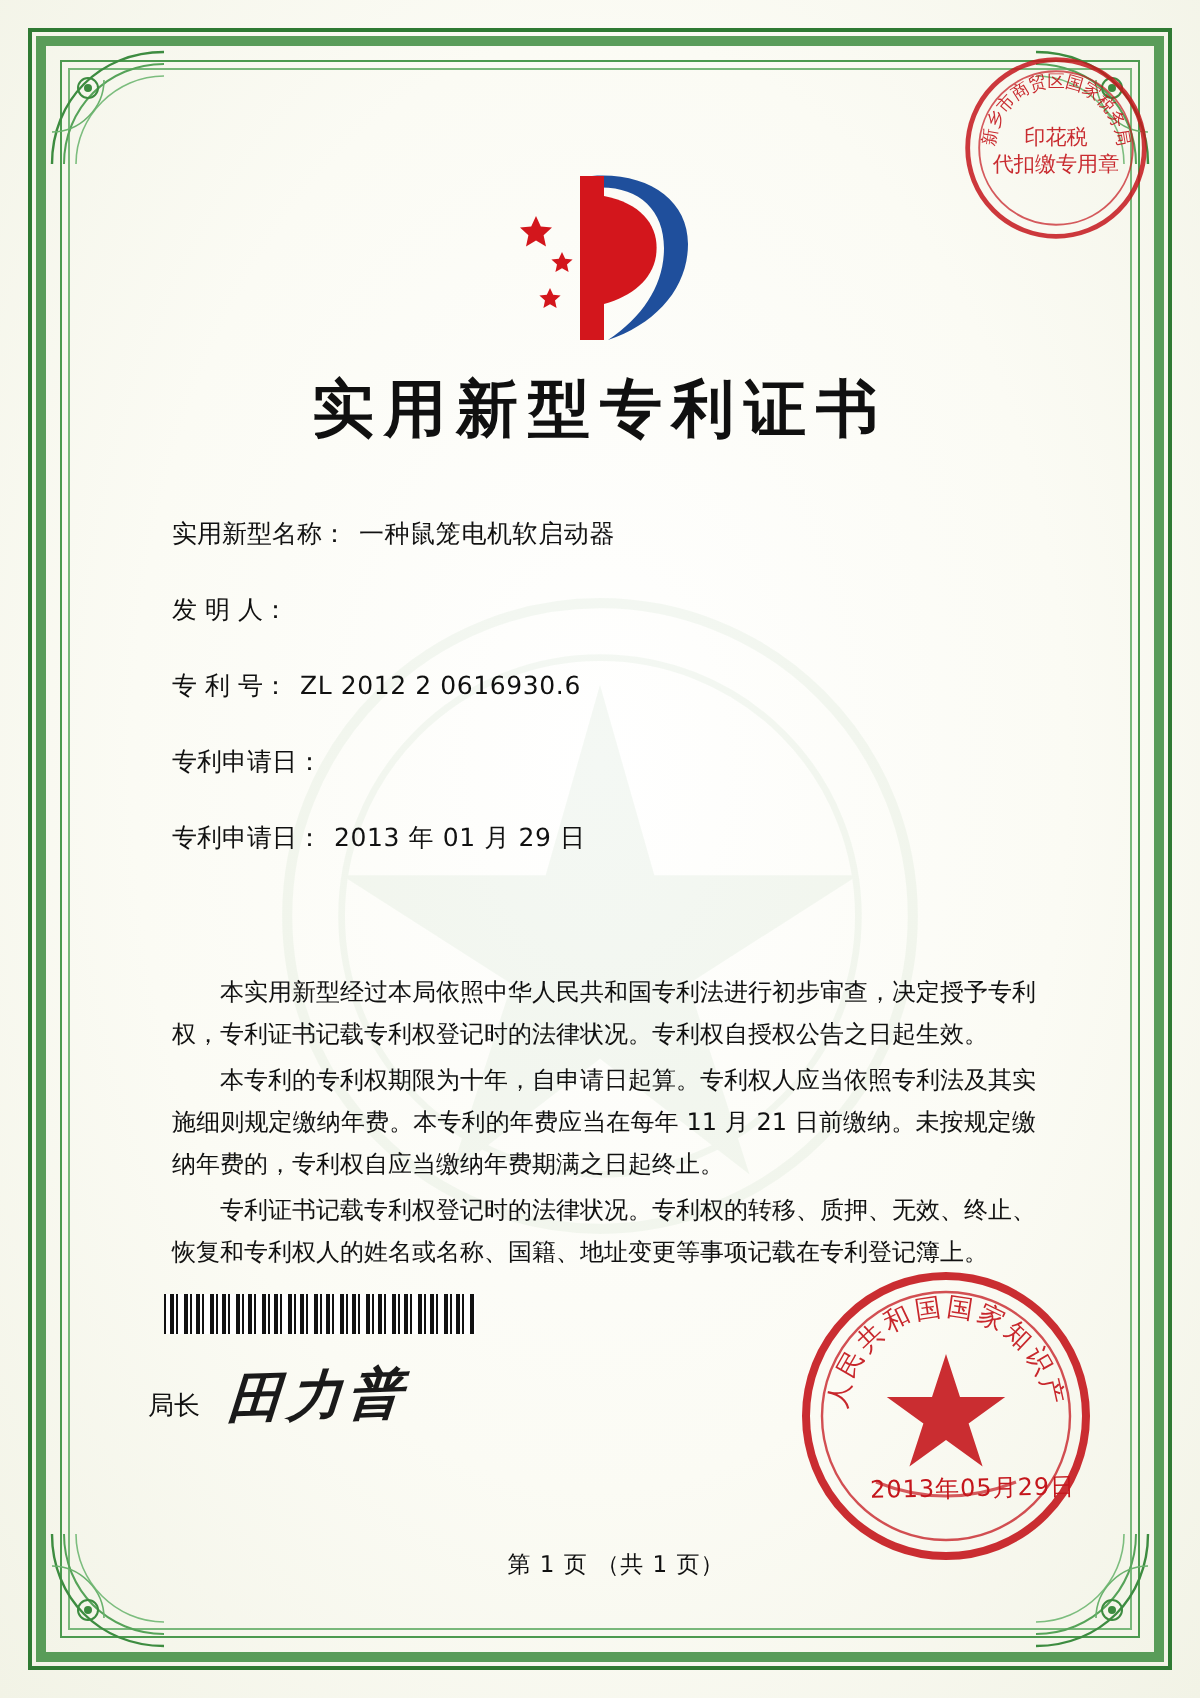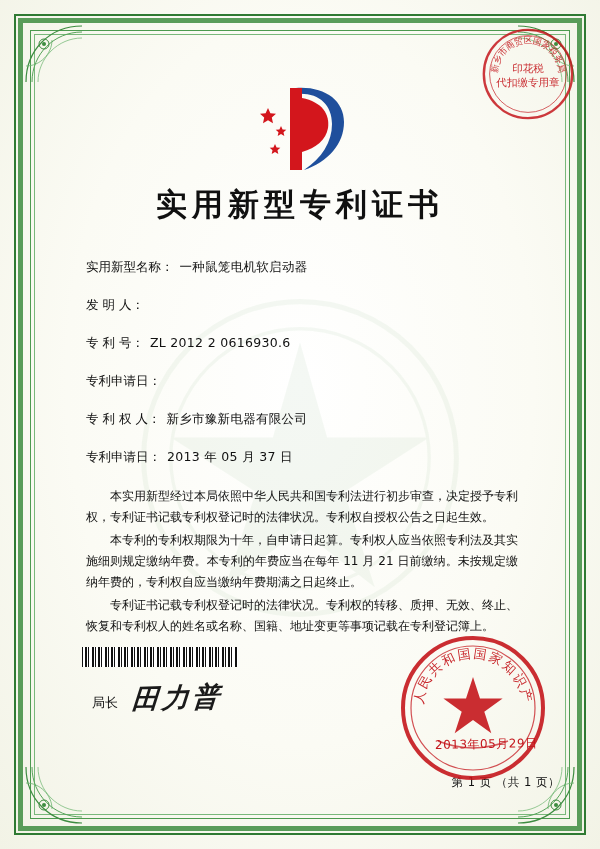--- a/index.html
+++ b/index.html
@@ -147,21 +147,21 @@
     width: 156px;
     height: 20px;
     background:
       repeating-linear-gradient(90deg,
         #111 0 1px, #fff 1px 3px, #111 3px 5px, #fff 5px 6px,
         #111 6px 7px, #fff 7px 10px, #111 10px 12px, #fff 12px 13px);
   }
 
   .signature-line {
     position: absolute;
-    left: 52px;
+    left: 34px;
     top: 638px;
     display: flex;
     align-items: flex-end;
   }
   .sig-label {
     font-size: 13px;
     color: #111;
     margin-right: 14px;
     padding-bottom: 4px;
   }
@@ -172,21 +172,21 @@
     font-weight: bold;
     color: #1a1a1a;
     transform: skewX(-6deg) rotate(-2deg);
     letter-spacing: 3px;
   }
 
   .footer {
     position: absolute;
     left: 16px; right: 0;
     top: 733px;
-    text-align: right;
+    text-align: center;
     font-size: 11.5px;
     color: #111;
     letter-spacing: 0.5px;
   }
 
   
   .seal-top {
     position: absolute;
     right: 24px;
     top: 26px;
@@ -310,26 +310,22 @@
         <span class="field-label spread">发  明  人：</span>
       </div>
       <div class="field-row">
         <span class="field-label spread">专  利  号：</span>
         <span class="field-value">ZL 2012 2 0616930.6</span>
       </div>
       <div class="field-row">
         <span class="field-label">专利申请日：</span>
       </div>
       <div class="field-row">
-        <span class="field-label">专 利 权 人：</span>
-        <span class="field-value">新乡市豫新电器有限公司</span>
-      </div>
-      <div class="field-row">
         <span class="field-label">专利申请日：</span>
-        <span class="field-value">2013 年 05 月 37 日</span>
+        <span class="field-value">2013 年 01 月 29 日</span>
       </div>
     </div>
 
     <div class="paragraphs">
       <p>本实用新型经过本局依照中华人民共和国专利法进行初步审查，决定授予专利权，专利证书记载专利权登记时的法律状况。专利权自授权公告之日起生效。</p>
       <p>本专利的专利权期限为十年，自申请日起算。专利权人应当依照专利法及其实施细则规定缴纳年费。本专利的年费应当在每年 11 月 21 日前缴纳。未按规定缴纳年费的，专利权自应当缴纳年费期满之日起终止。</p>
       <p>专利证书记载专利权登记时的法律状况。专利权的转移、质押、无效、终止、恢复和专利权人的姓名或名称、国籍、地址变更等事项记载在专利登记簿上。</p>
     </div>
 
     <div class="barcode"></div>

